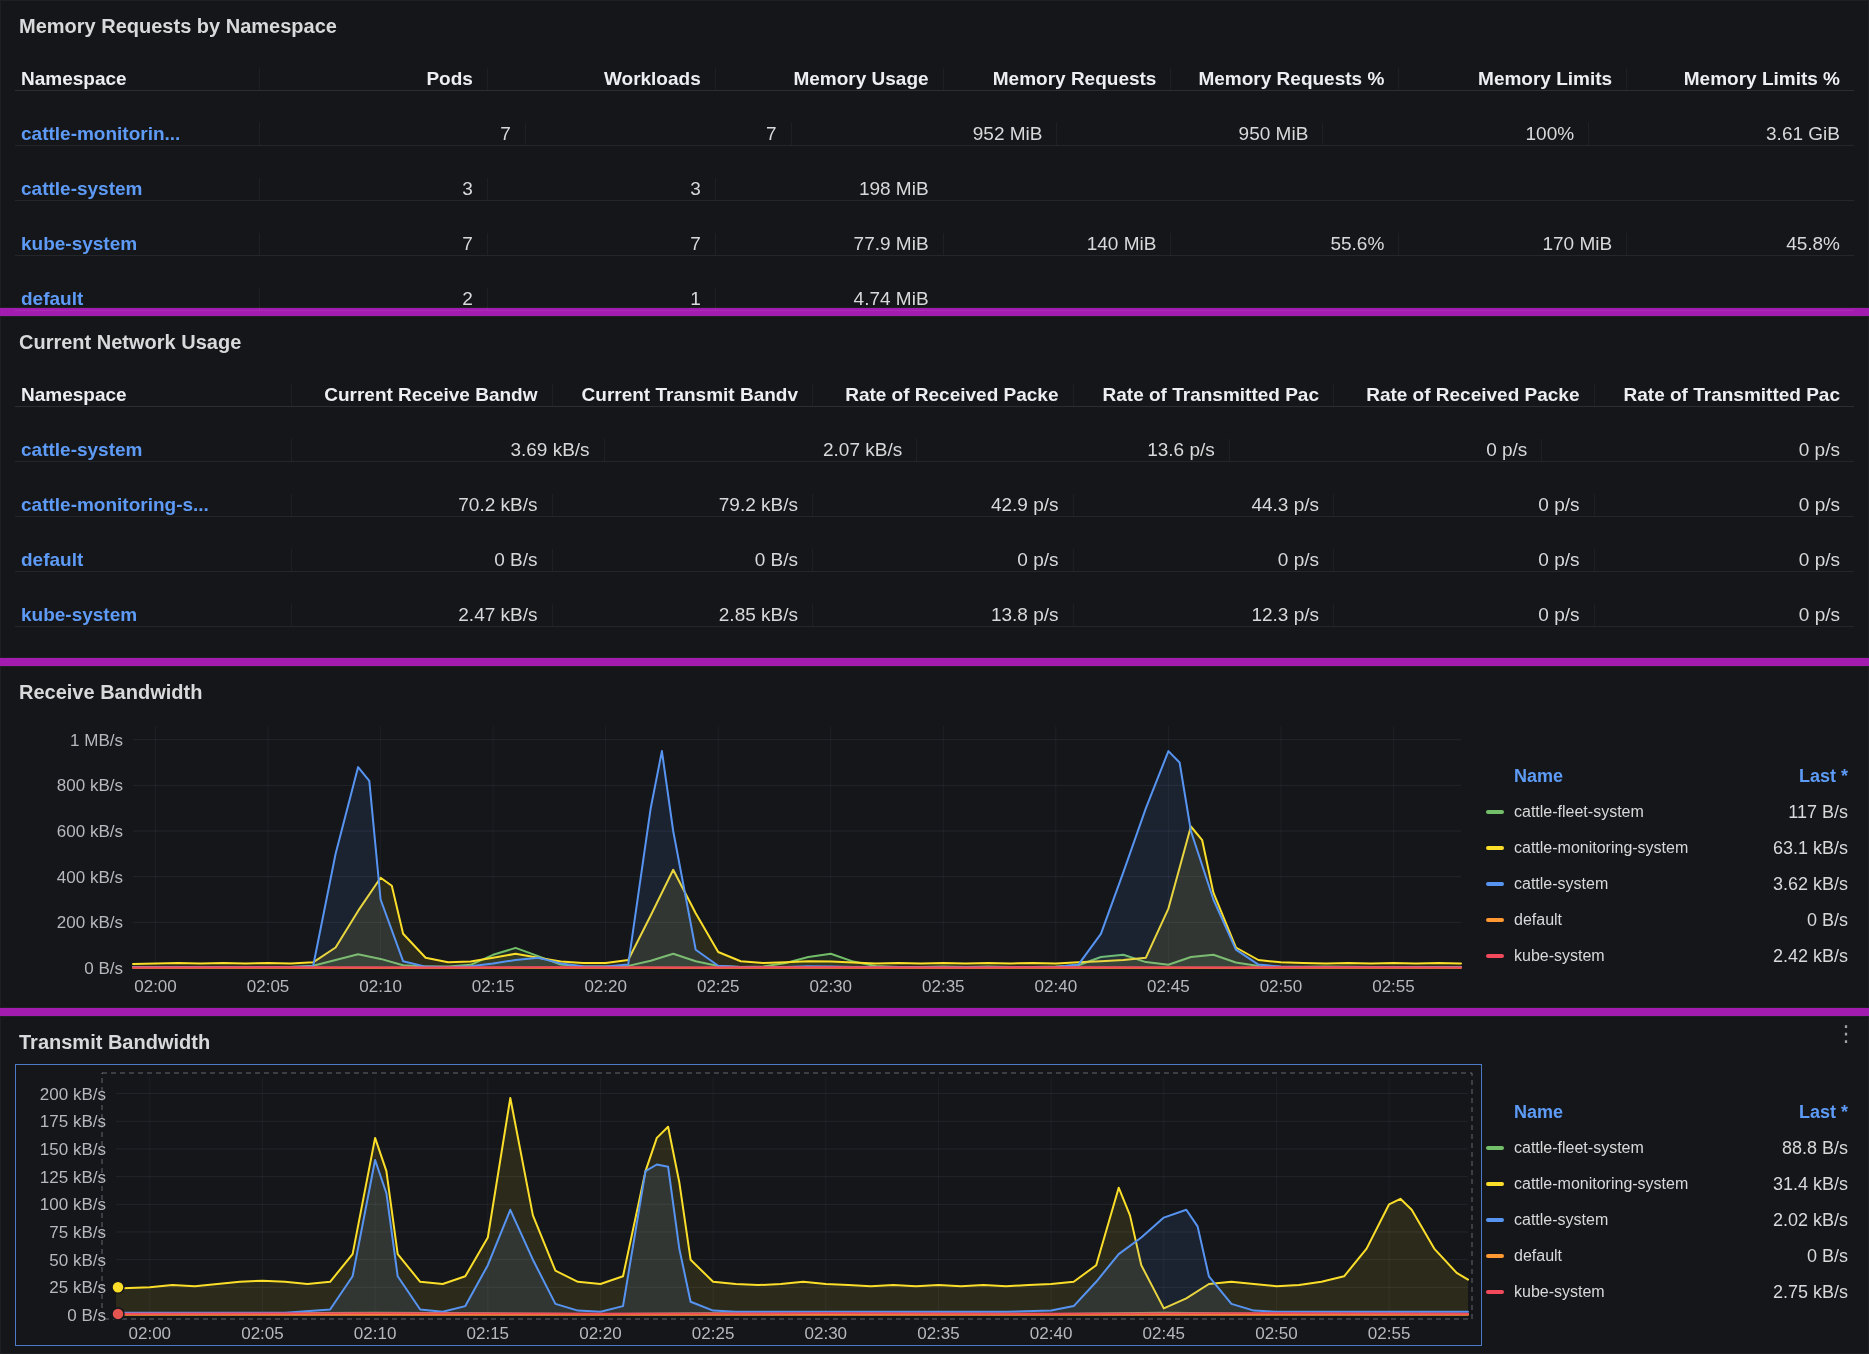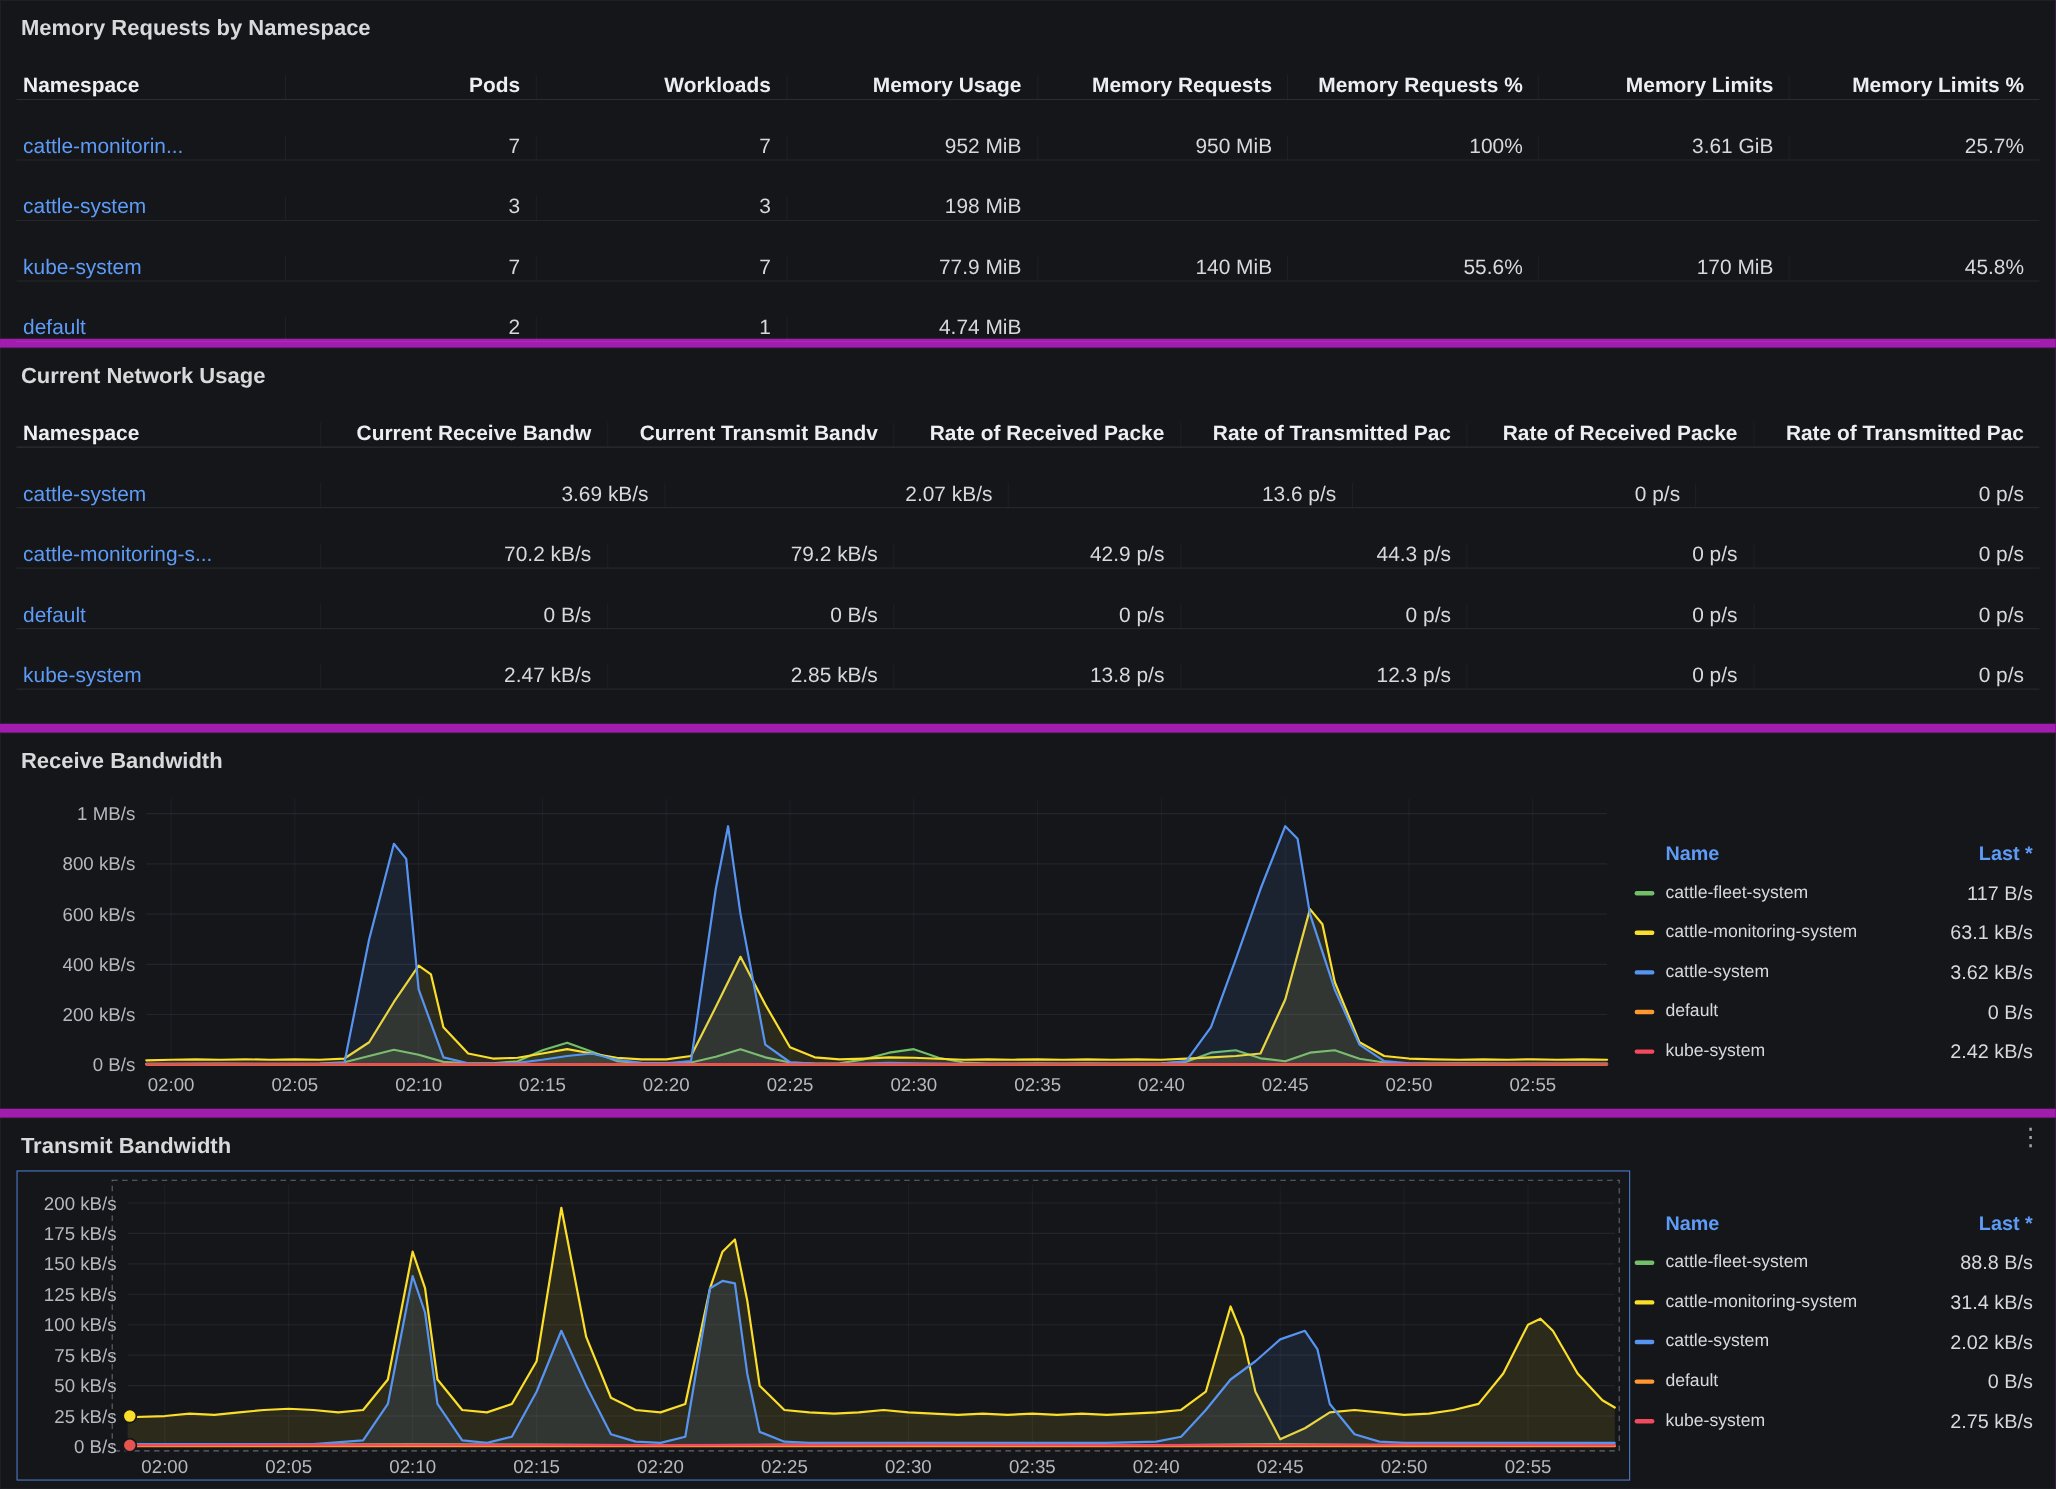--- a/index.html
+++ b/index.html
@@ -18,21 +18,21 @@
   .tbl{width:100%;}
   .thead,.tr{display:flex;align-items:flex-end;}
   .thead{height:42px;border-bottom:1px solid rgba(255,255,255,0.10);}
   .tr{height:54px;border-bottom:1px solid rgba(255,255,255,0.07);}
   .th{font-weight:700;color:#eceef1;font-size:19px;}
   .td{font-size:19px;color:#d8d9da;}
   .nscell{width:244px;display:flex;align-items:center;padding-left:6px;box-sizing:border-box;}
   .tbl-net .nscell{width:276px;}
   .cell{flex:1;display:flex;align-items:center;justify-content:flex-end;
         padding-right:14px;border-left:1px solid rgba(255,255,255,0.045);box-sizing:border-box;}
-  a.ns-link{color:#5e9bf7;text-decoration:none;font-size:19px;font-weight:400;cursor:pointer;}
+  a.ns-link{color:#5e9bf7;text-decoration:none;font-size:19px;font-weight:700;cursor:pointer;}
 
   
   .chart-row{display:flex;}
   .chart-wrap{flex:1;}
   .chart-wrap svg{display:block;}
   .selected{border:1px solid #4d79c9;box-sizing:border-box;}
   svg text{font-family:"Liberation Sans",sans-serif;}
 
   
   .legend{width:372px;box-sizing:border-box;padding-right:6px;}
@@ -70,21 +70,20 @@
       <div class="tr">
         <div class="td nscell">
             <a class="ns-link">cattle-monitorin...</a>
           </div>
         <div class="td cell">7</div>
         <div class="td cell">7</div>
         <div class="td cell">952 MiB</div>
         <div class="td cell">950 MiB</div>
         <div class="td cell">100%</div>
         <div class="td cell">3.61 GiB</div>
-        <div class="td cell">25.7%</div>
       </div>
       <div class="tr">
         <div class="td nscell">
             <a class="ns-link">cattle-system</a>
           </div>
         <div class="td cell">3</div>
         <div class="td cell">3</div>
         <div class="td cell">198 MiB</div>
         <div class="td cell"></div>
         <div class="td cell"></div>

